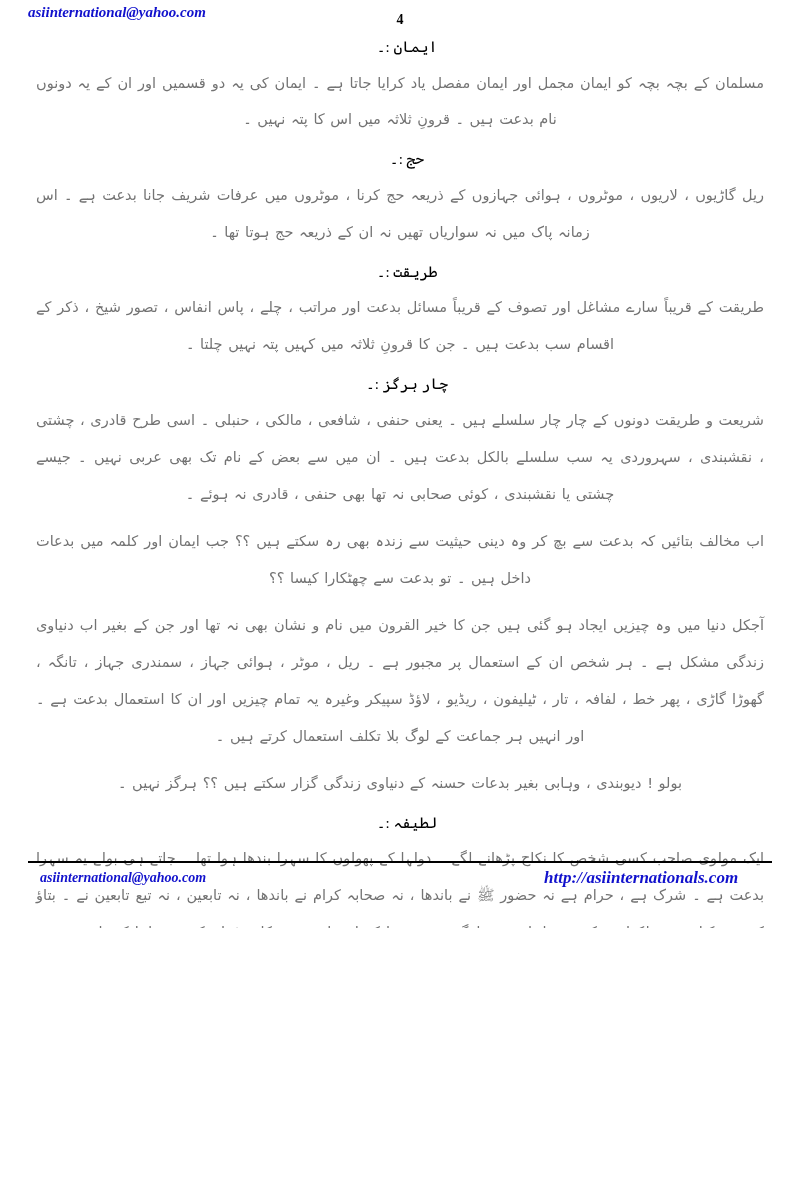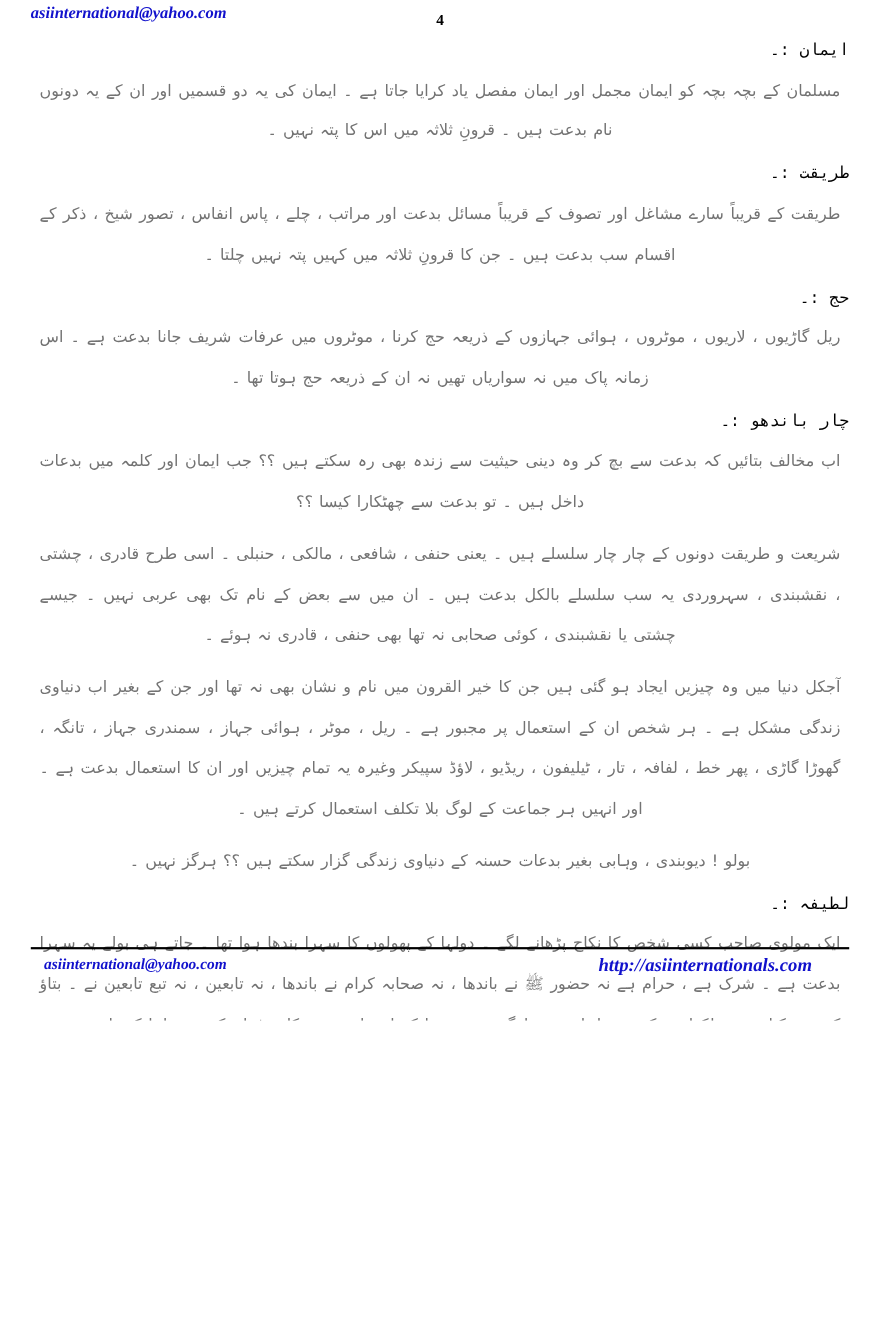--- a/index.html
+++ b/index.html
@@ -61,25 +61,25 @@
     width: 744px;
     direction: rtl;
     text-align: right;
   }
 
   .section {
     margin-bottom: 2px;
   }
 
   .heading {
-    font-family: Liberation Mono, monospace;
+    font-family: Liberation Serif, serif;
     font-size: 15px;
     font-weight: normal;
     color: #000000;
-    text-align: right;
+    text-align: center;
     direction: rtl;
     padding-left: 14px;
     margin: 0 0 6px 0;
     line-height: 1.5;
   }
 
   .para {
     font-family: "DejaVu Sans", sans-serif;
     font-size: 14.5px;
     color: #737373;
@@ -169,33 +169,33 @@
   </div>
 
   <div class="content">
 
     <div class="section">
       <div class="heading">ایمان :۔</div>
       <div class="para">مسلمان کے بچہ بچہ کو ایمان مجمل اور ایمان مفصل یاد کرایا جاتا ہے ۔ ایمان کی یہ دو قسمیں اور ان کے یہ دونوں نام بدعت ہیں ۔ قرونِ ثلاثہ میں اس کا پتہ نہیں ۔</div>
     </div>
 
     <div class="section">
+      <div class="heading">حج :۔</div>
+      <div class="para">ریل گاڑیوں ، لاریوں ، موٹروں ، ہوائی جہازوں کے ذریعہ حج کرنا ، موٹروں میں عرفات شریف جانا بدعت ہے ۔ اس زمانہ پاک میں نہ سواریاں تھیں نہ ان کے ذریعہ حج ہوتا تھا ۔</div>
+    </div>
+
+    <div class="section">
       <div class="heading">طریقت :۔</div>
       <div class="para">طریقت کے قریباً سارے مشاغل اور تصوف کے قریباً مسائل بدعت اور مراتب ، چلے ، پاس انفاس ، تصور شیخ ، ذکر کے اقسام سب بدعت ہیں ۔ جن کا قرونِ ثلاثہ میں کہیں پتہ نہیں چلتا ۔</div>
     </div>
 
     <div class="section">
-      <div class="heading">حج :۔</div>
-      <div class="para">ریل گاڑیوں ، لاریوں ، موٹروں ، ہوائی جہازوں کے ذریعہ حج کرنا ، موٹروں میں عرفات شریف جانا بدعت ہے ۔ اس زمانہ پاک میں نہ سواریاں تھیں نہ ان کے ذریعہ حج ہوتا تھا ۔</div>
-    </div>
-
-    <div class="section">
-      <div class="heading">چار باندھو :۔</div>
+      <div class="heading">چار ہرگز :۔</div>
+      <div class="para">شریعت و طریقت دونوں کے چار چار سلسلے ہیں ۔ یعنی حنفی ، شافعی ، مالکی ، حنبلی ۔ اسی طرح قادری ، چشتی ، نقشبندی ، سہروردی یہ سب سلسلے بالکل بدعت ہیں ۔ ان میں سے بعض کے نام تک بھی عربی نہیں ۔ جیسے چشتی یا نقشبندی ، کوئی صحابی نہ تھا بھی حنفی ، قادری نہ ہوئے ۔</div>
       <div class="para last-center">اب مخالف بتائیں کہ بدعت سے بچ کر وہ دینی حیثیت سے زندہ بھی رہ سکتے ہیں ؟؟  جب ایمان اور کلمہ میں بدعات داخل ہیں ۔ تو بدعت سے چھٹکارا کیسا ؟؟</div>
-      <div class="para">شریعت و طریقت دونوں کے چار چار سلسلے ہیں ۔ یعنی حنفی ، شافعی ، مالکی ، حنبلی ۔ اسی طرح قادری ، چشتی ، نقشبندی ، سہروردی یہ سب سلسلے بالکل بدعت ہیں ۔ ان میں سے بعض کے نام تک بھی عربی نہیں ۔ جیسے چشتی یا نقشبندی ، کوئی صحابی نہ تھا بھی حنفی ، قادری نہ ہوئے ۔</div>
     </div>
 
     <div class="section">
       <div class="para">آجکل دنیا میں وہ چیزیں ایجاد ہو گئی ہیں جن کا خیر القرون میں نام و نشان بھی نہ تھا  اور جن کے بغیر اب دنیاوی زندگی مشکل ہے ۔ ہر شخص ان کے استعمال پر مجبور ہے ۔ ریل ، موٹر ، ہوائی جہاز ، سمندری جہاز ، تانگہ ، گھوڑا گاڑی ، پھر خط ، لفافہ ، تار ، ٹیلیفون ، ریڈیو ، لاؤڈ سپیکر وغیرہ یہ تمام چیزیں اور ان کا استعمال بدعت ہے ۔ اور انہیں ہر جماعت کے لوگ بلا تکلف استعمال کرتے ہیں ۔</div>
       <div class="para last-center">بولو ! دیوبندی ، وہابی بغیر بدعات حسنہ کے دنیاوی زندگی گزار سکتے ہیں ؟؟  ہرگز نہیں ۔</div>
     </div>
 
     <div class="section">
       <div class="heading">لطیفہ :۔</div>
       <div class="para">ایک مولوی صاحب کسی شخص کا نکاح پڑھانے لگے ۔ دولہا کے پھولوں کا سہرا بندھا ہوا تھا ۔  جاتے ہی بولے یہ سہرا بدعت ہے ۔ شرک ہے ، حرام ہے نہ حضور ﷺ نے باندھا ، نہ صحابہ کرام نے باندھا ، نہ تابعین ، نہ تبع تابعین نے ۔ بتاؤ کونسی کتاب میں لکھا ہے کہ سہرا باندھو ۔  لوگوں نے سہرا کھول دیا ۔ جب نکاح پڑھا چکے تو دولہا کے باپ نے دس روپیہ کا نوٹ دیا ۔ مولوی صاحب نے نوٹ جب میں ڈال رہے تھے کہ دولہا نے ہاتھ پکڑ لیا  اور کہا کہ مولوی صاحب نکاح پڑھا کر روپیہ لینا بدعت ہے ۔ حرام ہے ۔ شرک ہے ۔ نہ حضور ﷺ نے لیے نہ ، نہ صحابہ نے نہ تابعین نے نہ تبع تابعین نے ۔ بتاؤ کہاں لکھا ہے کہ نکاح کی فیس ۔  مولوی صاحب بولے یہ تو خوشی کے پیسے ہیں ۔ دولہا نے کہا کہ سہرا بھی خوشی کا تھا ۔ غم کا نہ تھا ۔ مولوی صاحب شرم سے ڈوب گئے ۔ یہ ہے ان بزرگوں کی بدعت ۔</div>

